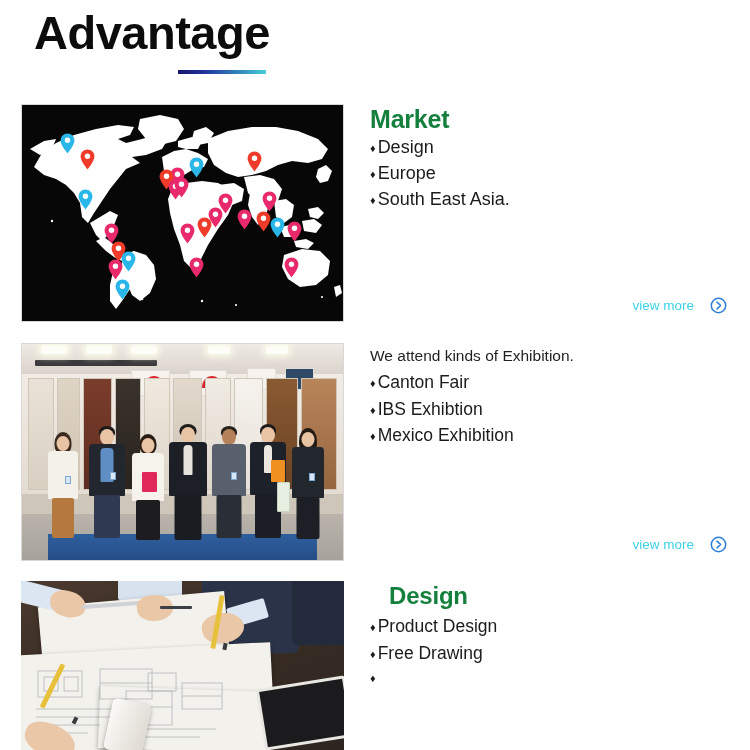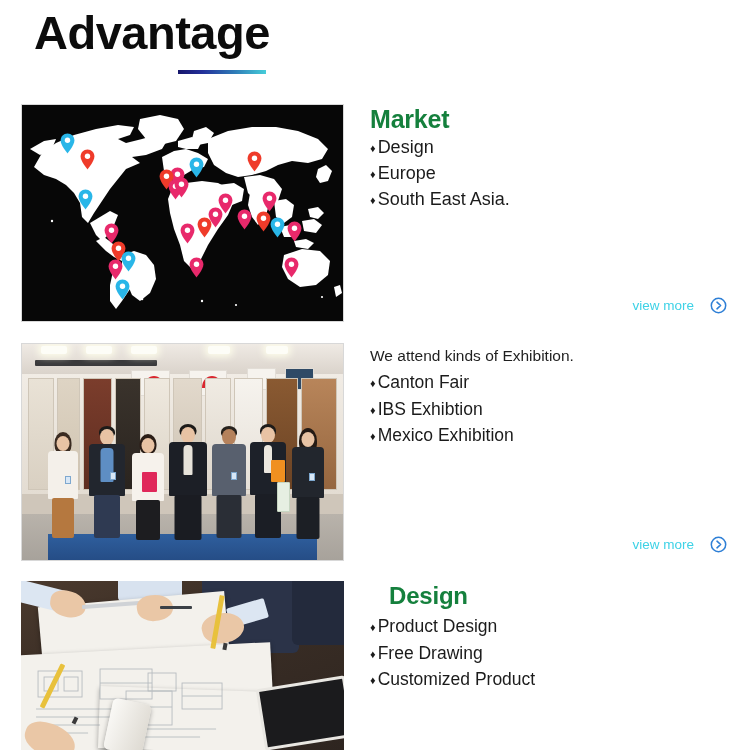--- a/index.html
+++ b/index.html
@@ -538,19 +538,18 @@
         <li>
           <span class="bullet-glyph">♦</span>
           <span>Product Design</span>
         </li>
         <li>
           <span class="bullet-glyph">♦</span>
           <span>Free Drawing</span>
         </li>
         <li>
           <span class="bullet-glyph">♦</span>
-          <span>Customized Product</span>
         </li>
       </ul>
     </div>
   </div>
 
 </div>
 
 </body></html>

